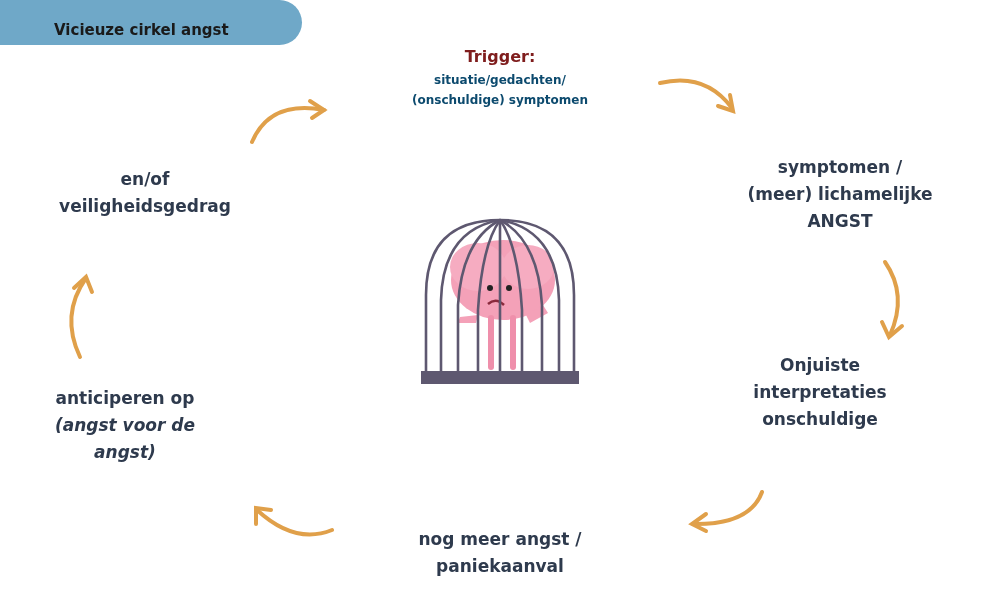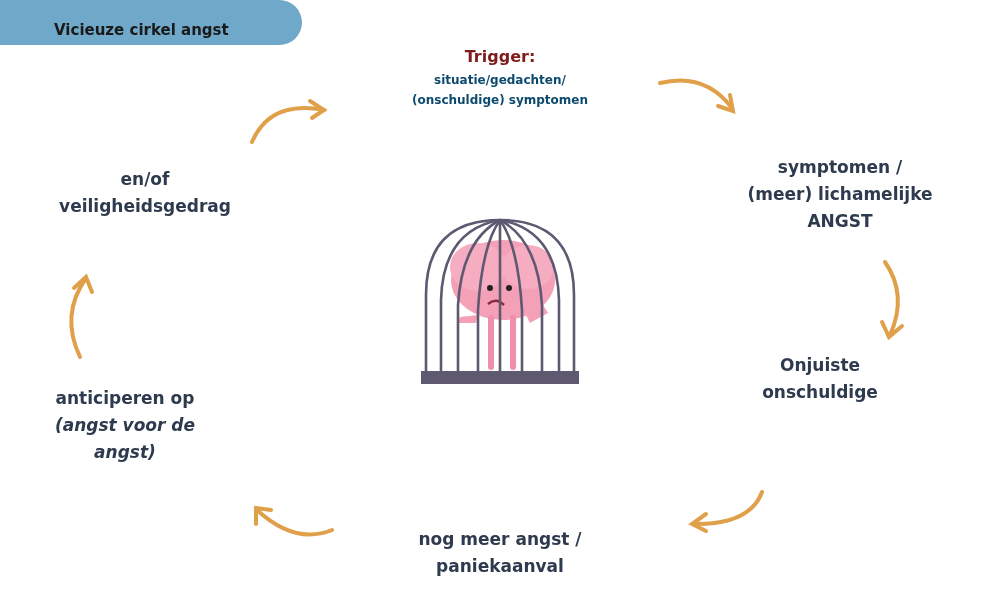--- a/index.html
+++ b/index.html
@@ -29,20 +29,21 @@
 </div>
 
 <div class="node" style="left:730px; top:154px; width:220px;">
   <div>symptomen /</div>
   <div>(meer) lichamelijke</div>
   <div>ANGST</div>
 </div>
 
 <div class="node" style="left:720px; top:352px; width:200px;">
   <div>Onjuiste</div>
+  <div>interpretaties</div>
   <div>onschuldige</div>
 </div>
 
 <div class="node" style="left:390px; top:526px; width:220px;">
   <div>nog meer angst /</div>
   <div>paniekaanval</div>
 </div>
 
 <div class="node" style="left:20px; top:385px; width:210px;">
   <div>anticiperen op</div>

